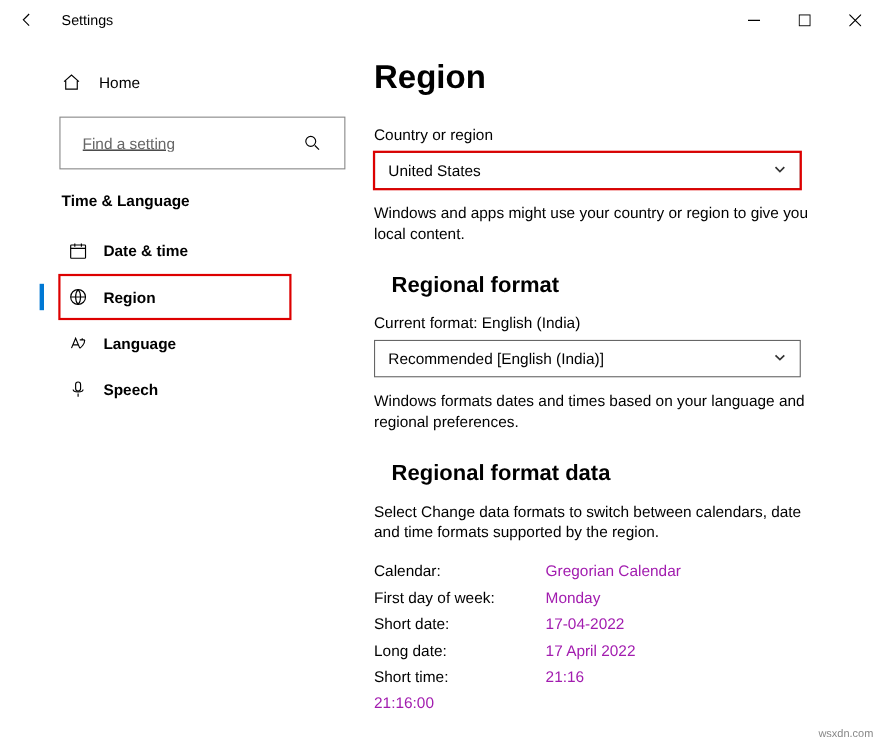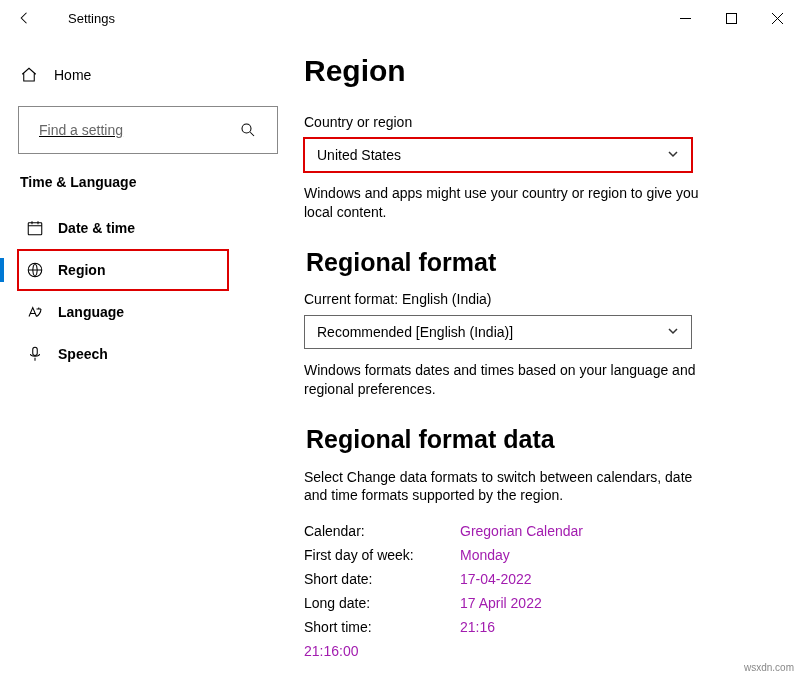--- a/index.html
+++ b/index.html
@@ -1,38 +1,38 @@
 <!DOCTYPE html>
 <html><head>
 <meta charset="utf-8">
 <style>
   * { box-sizing: border-box; margin: 0; padding: 0; font-family: "Segoe UI", Arial, sans-serif; }
   body { background: #fff; color: #000; font-size: 14px; width: 800px; height: 677px; overflow: hidden; }
   .titlebar { height: 36px; display: flex; align-items: center; padding-left: 16px; }
-  .titlebar-left { display: flex; align-items: center; gap: 34px; }
+  .titlebar-left { display: flex; align-items: center; gap: 22px; }
   .titlebar-title { font-size: 13px; }
   .titlebar-right { margin-left: auto; display: flex; }
   .win-btn { width: 46px; height: 32px; display: flex; align-items: center; justify-content: center; }
-  .main { display: flex; height: calc(100% - 36px); }
+  .main { display: flex; height: calc(100% - 36px); padding-left: 36px; }
   .sidebar { width: 300px; padding: 16px 16px 16px 18px; }
   .home-row { display: flex; align-items: center; gap: 16px; margin: 14px 0 22px 2px; }
   .search-box { width: 260px; height: 48px; border: 1px solid #888; display: flex; align-items: center; padding: 0 10px; justify-content: center; margin-bottom: 20px; text-decoration: underline; }
   .search-box input { border: none; outline: none; font-size: 14px; width: 200px; background: transparent; }
   .search-box input::placeholder { color: #666; }
   .section-title { font-weight: 600; font-size: 14px; margin: 4px 0 18px 2px; }
   .nav-list { list-style: none; }
   .nav-item { display: flex; align-items: center; gap: 14px; height: 40px; padding-left: 8px; width: 210px; margin-bottom: 2px; font-weight: bold; }
   .nav-item.active { position: relative; }
   .nav-item.active::before { content: ""; position: absolute; left: -18px; top: 8px; bottom: 8px; width: 4px; background: #0078d4; }
   .nav-item.outlined { outline: 2px solid #d00; outline-offset: -1px; }
   .icon { width: 18px; height: 18px; display: inline-flex; align-items: center; justify-content: center; }
   .icon svg { width: 18px; height: 18px; stroke: #000; stroke-width: 1.4; fill: none; }
   .content { flex: 1; padding: 18px 30px 10px 4px; overflow: hidden; }
   h1 { font-size: 30px; font-weight: 600; margin-bottom: 26px; }
-  h2 { font-size: 25px; font-weight: 600; margin: 26px 0 14px 2px; }
+  h2 { font-size: 20px; font-weight: 600; margin: 26px 0 14px 16px; }
   .field-label { font-size: 14px; margin-bottom: 8px; }
   .combo { border: 1px solid #666; height: 34px; display: flex; align-items: center; justify-content: space-between; padding: 0 12px; width: 388px; background: #fff; }
   .combo.outlined { outline: 2px solid #d00; outline-offset: -1px; }
   .chev svg { width: 12px; height: 12px; stroke: #333; stroke-width: 1.5; fill: none; }
   .desc { font-size: 14px; color: #000; margin-top: 12px; width: 410px; line-height: 1.35; }
   .data-table { margin-top: 14px; }
   .data-row { display: flex; height: 24px; align-items: center; font-size: 14px; gap: 16px; }
   .data-row .k { width: 140px; color: #000; }
   .data-row .v { color: #a21caf; }
   .link { color: #a16207; font-size: 14px; margin-top: 24px; display: inline-block; }

